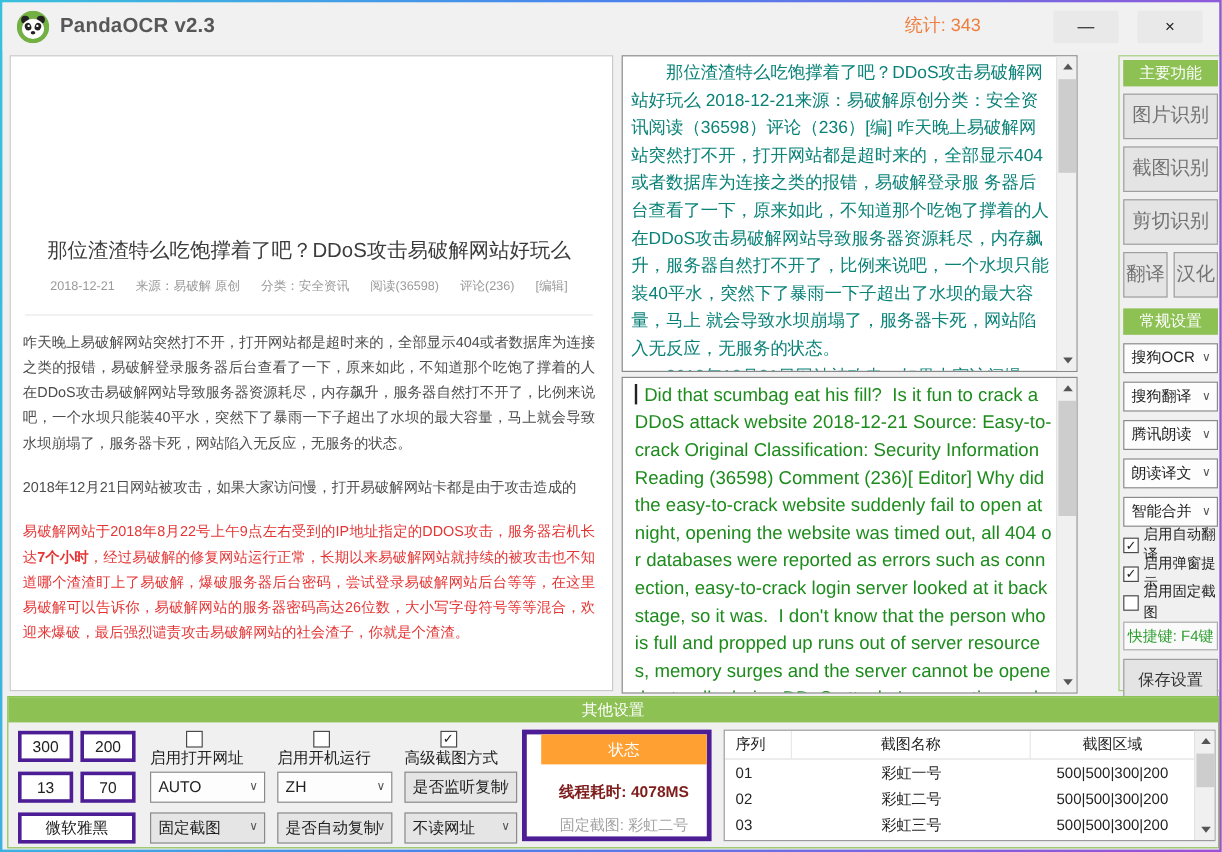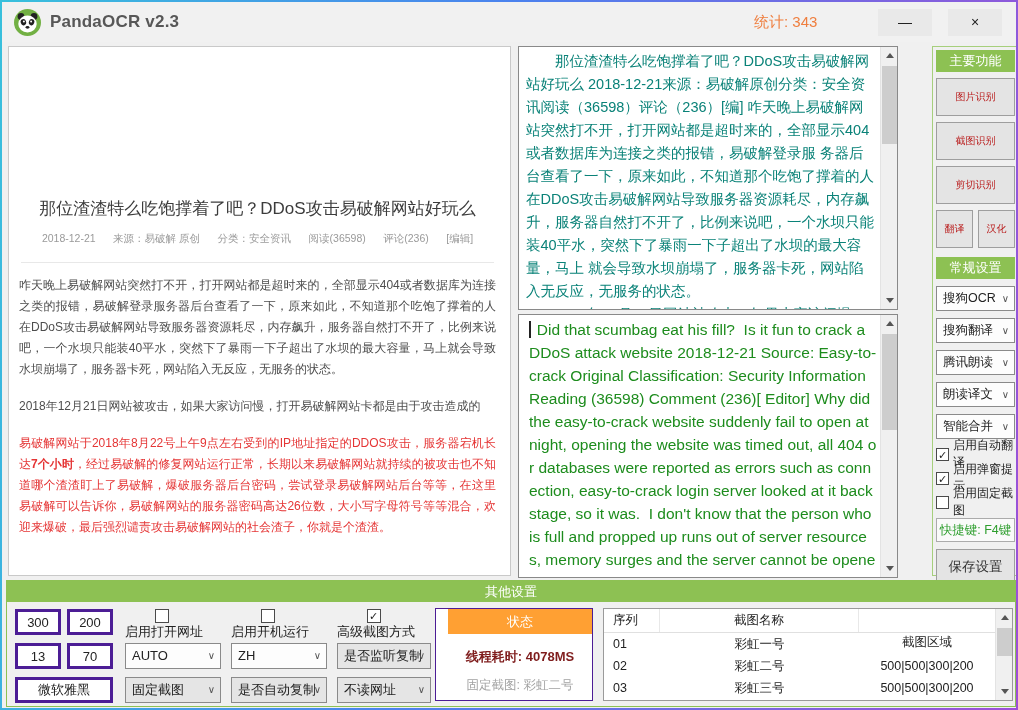--- a/index.html
+++ b/index.html
@@ -52,21 +52,21 @@
   .sb-up { top:0; } .sb-up i { top:6px; border-bottom:5px solid #555; }
   .sb-down { bottom:0; } .sb-down i { bottom:6px; border-top:5px solid #555; }
   .sb-thumb { position:absolute; left:1px; width:15px; background:#cdcdcd; }
 
   
   .sidebar { position:absolute; left:930px; top:44px; width:87px; height:530px;
              border:1px solid #a6cf7c; background:#f0f0f0; padding:3px; }
   .group-header { height:22px; background:#8dc153; color:#fff; font-size:13px;
                   text-align:center; line-height:22px; }
   .side-btn { margin-top:6px; height:38px; background:#e4e4e4; border:1px solid #9e9e9e;
-              font-size:10px; color:#b91c1c; text-align:center; line-height:36px; cursor:default; }
+              font-size:16px; color:#737373; text-align:center; line-height:36px; cursor:default; }
   .side-btn-row { margin-top:6px; display:flex; gap:5px; }
   .side-btn-row .side-btn { margin-top:0; flex:1; }
   .combo { position:relative; height:25px; border:1px solid #8a8a8a; background:#fdfdfd;
            font-size:12.5px; color:#222; line-height:23px; padding-left:6px; cursor:default; }
   .sidebar .combo { margin-top:7px; }
   .combo .chev { position:absolute; right:5px; top:0; line-height:23px; font-size:10px; color:#555; }
   .combo-gray { background:#e5e5e5; }
   .cb-row { margin-top:6px; height:18px; display:flex; align-items:center; font-size:12px; color:#222; }
   .cb-box { width:13px; height:13px; border:1px solid #4a4a4a; background:#fff; margin-right:4px;
             font-size:11px; line-height:12px; text-align:center; color:#222; flex:none; }
@@ -82,37 +82,37 @@
                    text-align:center; line-height:21px; }
   .b-abs { position:absolute; }
   .tinput { border:3px solid #4c1d95; background:#fff; height:26px; font-size:13px; color:#222;
             text-align:center; font-family:"Liberation Sans","DejaVu Sans",sans-serif; }
   .b-cb { display:flex; align-items:center; height:26px; font-size:13px; color:#222;flex-direction:column; }
   .b-cb .cb-box { width:14px; height:14px; margin-right:5px; }
   .b-combo { height:26px; line-height:24px; font-size:13px; }
   .b-combo .chev { line-height:24px; }
 
   .status { position:absolute; left:428px; top:27px; width:158px; height:93px;
-            border:1px solid #4c1d95; background:#fff;padding-left:12px; }
+            border:4px solid #4c1d95; background:#fff;padding-left:12px; }
   .status-header { height:25px; background:#ffa033; color:#fff; font-size:13px;
                    text-align:center; line-height:25px; }
   .status-thread { margin-top:14px; text-align:center; font-size:13px; font-weight:bold; color:#7f1d1d; }
   .status-fixed { margin-top:11px; text-align:center; font-size:12.5px; color:#a2a2a2; }
 
   .shot-table { position:absolute; left:596px; top:27px; width:410px; height:93px;
                 border:1px solid #9a9a9a; background:#fff; }
   .tbl-inner { position:absolute; left:0; top:0; right:17px; bottom:0; overflow:hidden; }
   .tbl-header { display:flex; height:24px; border-bottom:1px solid #e0e0e0;
                 font-size:12.5px; color:#222; }
   .tbl-header .c { line-height:23px; }
   .tbl-row { display:flex; height:22px; font-size:12.5px; color:#222; }
   .tbl-row .c { line-height:22px; }
   .c1 { width:56px; padding-left:9px; border-right:1px solid #e8e8e8; }
   .c2 { width:199px; text-align:center; border-right:1px solid #e8e8e8; }
-  .c3 { flex:1; text-align:center;margin-top:22px; }
+  .c3 { flex:1; text-align:center; }
   .tbl-row .c1, .tbl-row .c2, .tbl-row .c3 { border-right:none; }
 </style>
 </head>
 <body>
 
 <div class="frame">
 <div class="window">
 
   <div class="titlebar">
     <svg class="panda" viewBox="0 0 27 27">

